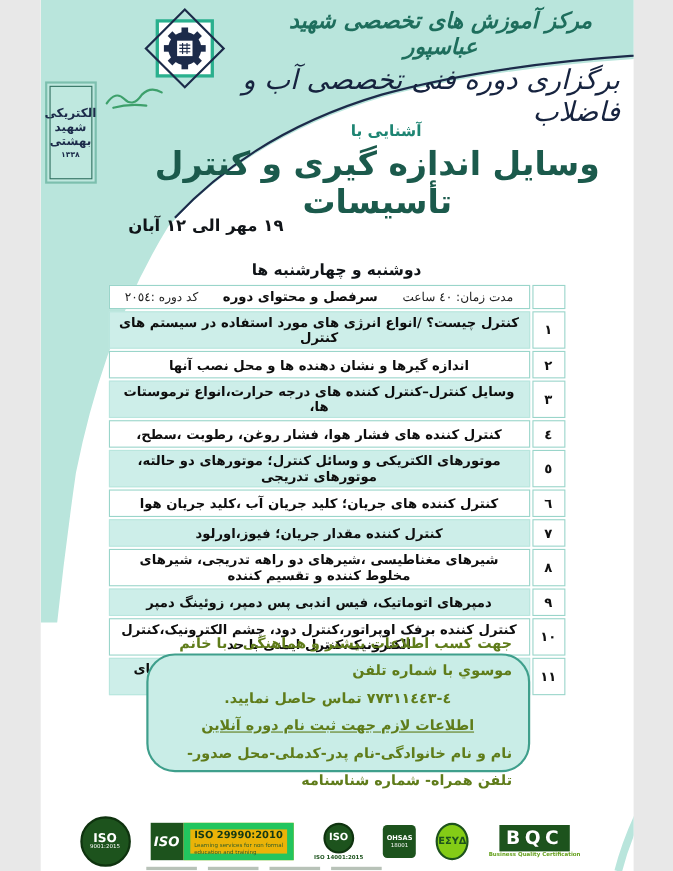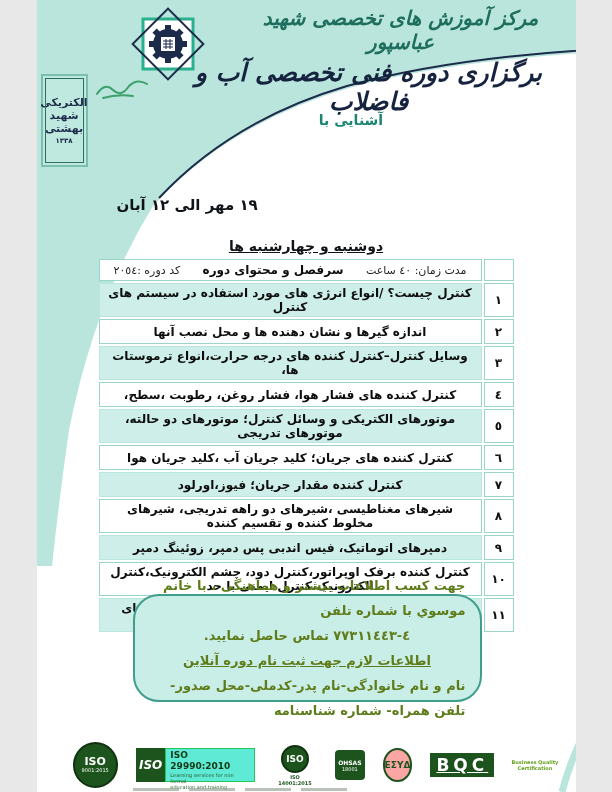--- a/index.html
+++ b/index.html
@@ -14,38 +14,38 @@
   
   .deco-svg { position:absolute; top:0; left:0; }
 
   .org-callig {
     position:absolute; top:6px; right:10px; width:330px;
     text-align:center; font-size:20px; font-weight:bold; font-style:italic;
     color:#1e6e5d; direction:rtl;
   }
   .course-callig {
     position:absolute; top:58px; right:12px; width:390px;
-    text-align:center; font-size:25px; font-weight:bold; font-style:italic;
+    text-align:right; font-size:25px; font-weight:normal; font-style:italic;
     color:#16233f; direction:rtl;
   }
   .intro-line {
     position:absolute; top:112px; left:100px; right:10px;
     text-align:center; font-size:14px; font-weight:bold; color:#1e8573; direction:rtl;
   }
   .main-title {
     position:absolute; top:132px; left:80px; right:6px;
     text-align:center; font-size:30px; font-weight:bold; color:#1b5a4c; direction:rtl;
   }
   .date-range {
     position:absolute; top:196px; left:80px; right:6px;
     text-align:left; font-size:15px; font-weight:bold; color:#101418; direction:rtl;
   }
   .days-line {
     position:absolute; top:238px; left:0; right:0;
-    text-align:center; font-size:14px; font-weight:bold; color:#101418; direction:rtl;text-decoration:underline;
+    text-align:center; font-size:14px; font-weight:bold; color:#101418; direction:rtl;
   }
 
   
   .univ-box {
     position:absolute; top:74px; left:4px; width:47px; height:93px;
     background:#bfe8df; border:2px solid #7cbfae; outline:1px solid #2f6f5f; outline-offset:-5px;
     display:flex; flex-direction:column; align-items:center; justify-content:center;
     color:#1c2b4a; font-weight:bold; text-align:center; direction:rtl;
   }
   .univ-box .u-line { font-size:11px; line-height:13px; letter-spacing:-1px; }
@@ -101,42 +101,42 @@
     display:flex; flex-direction:column; align-items:center; justify-content:center;
   }
   .b-circle-lg .b1 { font-size:11px; font-weight:bold; line-height:11px; }
   .b-circle-lg .b2 { font-size:5px; line-height:7px; }
   .b-29990 { display:flex; align-items:stretch; height:34px; }
   .b-29990 .sq {
     width:30px; background:#1d531d; color:#fff; font-weight:bold; font-style:italic; font-size:12px;
     display:flex; align-items:center; justify-content:center;
   }
   .b-29990 .panel {
-    border:1px solid #22c55e; background:#5eead4; color:#1d531d; padding:1px 4px; text-align:left;
+    border:6px solid #22c55e; background:#eab308; color:#1d531d; padding:1px 4px; text-align:left;
   }
   .b-29990 .p1 { font-size:9px; font-weight:bold; line-height:11px; color:#143814; }
   .b-29990 .p2 { font-size:5px; line-height:6px; color:#2c5c2c; }
   .b-14001 { display:flex; flex-direction:column; align-items:center; }
   .b-14001 .circ {
     width:28px; height:28px; border-radius:50%; background:#1d531d; border:2px solid #0f330f;
     display:flex; align-items:center; justify-content:center; font-size:9px; font-weight:bold;
   }
   .b-14001 .cap { font-size:5px; color:#1d531d; font-weight:bold; margin-top:1px; }
   .b-ohsas {
     width:30px; height:30px; background:#1d531d; border-radius:4px;
     display:flex; flex-direction:column; align-items:center; justify-content:center;
   }
   .b-ohsas .o1 { font-size:6px; font-weight:bold; line-height:7px; }
   .b-ohsas .o2 { font-size:5px; line-height:6px; }
   .b-esyd {
     width:30px; height:34px; border:2px solid #1d531d; border-radius:50%;
     display:flex; align-items:center; justify-content:center;
-    color:#1d531d; font-size:9px; font-weight:bold; background:#fca5a5;
-  }
-  .b-bqc { display:flex; align-items:center;text-decoration:underline; }
+    color:#1d531d; font-size:9px; font-weight:bold; background:#84cc16;
+  }
+  .b-bqc { display:flex; flex-direction:column; align-items:center; }
   .b-bqc .bar {
     background:#1d531d; padding:1px 6px; font-size:17px; font-weight:bold; letter-spacing:4px;
     color:#fff; text-shadow:0 0 1px #0f330f; line-height:22px;
   }
   .b-bqc .cap { font-size:5px; color:#66a11e; font-weight:bold; line-height:6px; }
   .code-smudge { position:absolute; bottom:-1px; display:flex; gap:10px; }
   .code-smudge i { display:block; width:46px; height:3px; background:#9aa89a; opacity:.7; }
 </style>
 </head>
 <body>
@@ -178,20 +178,21 @@
   </svg>
 
   <div class="univ-box">
     <div class="u-line">الکتریکی</div>
     <div class="u-line">شهید</div>
     <div class="u-line">بهشتی</div>
     <div class="u-year">۱۳۳۸</div>
   </div>
 
   <div class="intro-line">آشنایی با</div>
+  <div class="main-title">وسایل اندازه گیری و کنترل تأسیسات</div>
   <div class="date-range">۱۹ مهر الی ۱۲ آبان</div>
   <div class="days-line">دوشنبه و چهارشنبه ها</div>
 
   <div class="course-table">
     <div class="t-row head">
       <div class="t-num"></div>
       <div class="t-cell">
         <span class="h-side">مدت زمان: ٤٠ ساعت</span>
         <span class="h-mid">سرفصل و محتوای دوره</span>
         <span class="h-side">کد دوره :٢٠٥٤</span>

